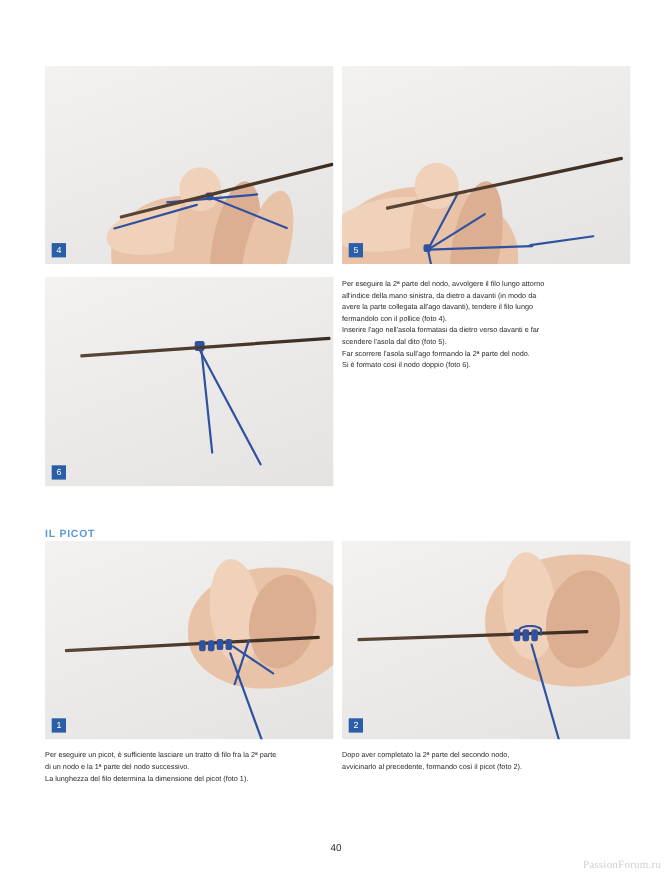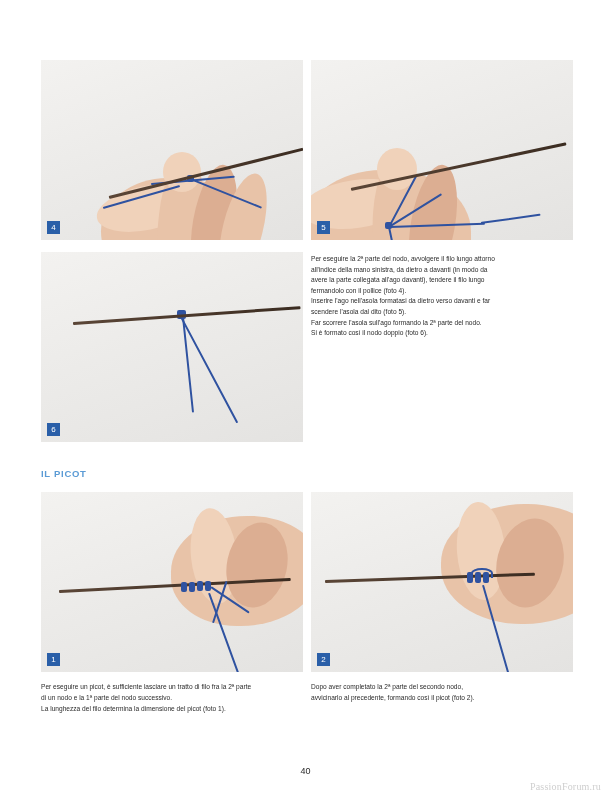--- a/index.html
+++ b/index.html
@@ -181,21 +181,21 @@
     <p>Per eseguire la 2ª parte del nodo, avvolgere il filo lungo attorno</p>
     <p>all'indice della mano sinistra, da dietro a davanti (in modo da</p>
     <p>avere la parte collegata all'ago davanti), tendere il filo lungo</p>
     <p>fermandolo con il pollice (foto 4).</p>
     <p>Inserire l'ago nell'asola formatasi da dietro verso davanti e far</p>
     <p>scendere l'asola dal dito (foto 5).</p>
     <p>Far scorrere l'asola sull'ago formando la 2ª parte del nodo.</p>
     <p>Si è formato così il nodo doppio (foto 6).</p>
   </div>
 
-  <div class="section-title" style="left:41px; top:468px;">IL PICOT</div>
+  <div class="section-title" style="left:41px; top:480px;">IL PICOT</div>
 
   <div class="photo" style="left:41px; top:492px; width:262px; height:180px;">
     <div class="bg"></div>
     <div class="hand" style="left:130px; top:24px; width:150px; height:110px; border-radius:52% 48% 55% 45%;"></div>
     <div class="hand lt" style="left:150px; top:16px; width:46px; height:96px; border-radius:50%; transform:rotate(-6deg);"></div>
     <div class="hand sh" style="left:186px; top:30px; width:60px; height:86px; border-radius:50%; transform:rotate(12deg);"></div>
     <div class="needle" style="left:18px; top:98px; width:232px; height:3px; transform:rotate(-3deg);"></div>
 
     <div class="knot" style="left:140px; top:90px; width:6px; height:10px;"></div>
     <div class="knot" style="left:148px; top:90px; width:6px; height:10px;"></div>

